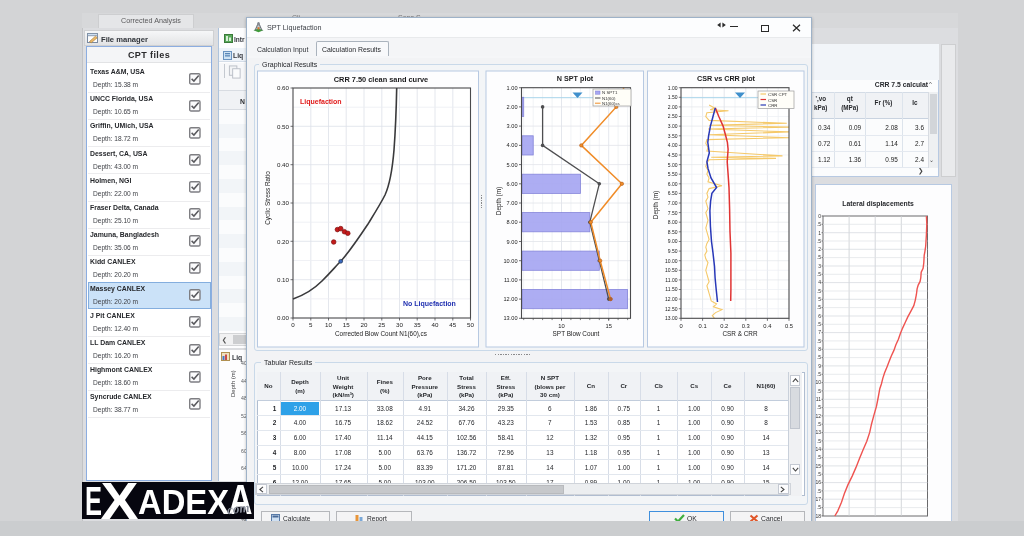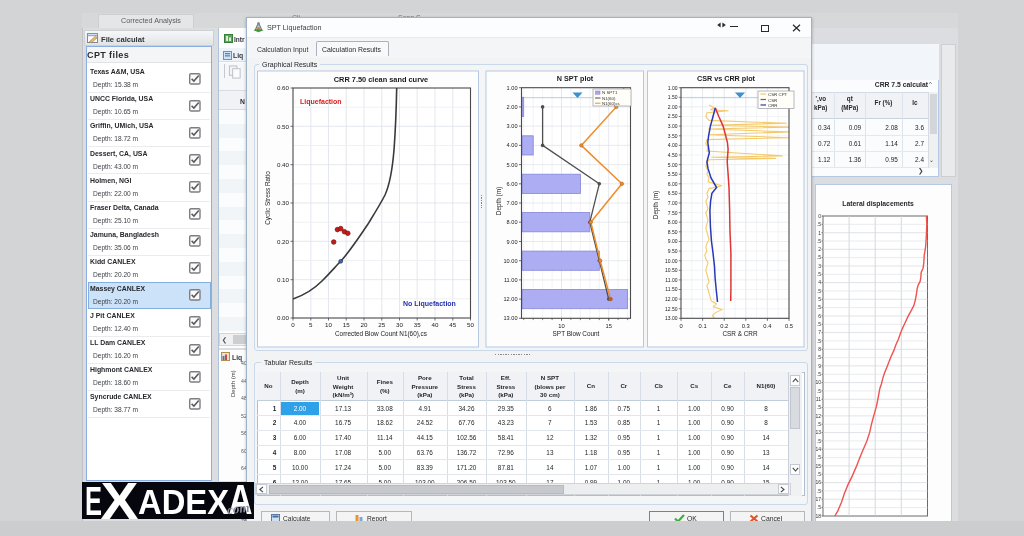--- a/index.html
+++ b/index.html
@@ -13,24 +13,24 @@
 <div class="abs" style="left:98px;top:13.5px;width:96px;height:14.5px;background:#e5e6e8;border:1px solid #cdced0;border-bottom:none;"></div>
 <div class="abs" style="left:121px;top:15.5px;font-size:7.2px;color:#5a5a5c;">Corrected Analysis</div>
 <div class="abs" style="left:292px;top:14px;font-size:7px;color:#7a7a7c;">Cli</div>
 <div class="abs" style="left:398px;top:14px;font-size:7px;color:#7a7a7c;">Sens S</div>
 <div class="abs" style="left:84px;top:30px;width:130px;height:16px;background:linear-gradient(#f6f7f8,#e2e3e5);border:1px solid #cfd0d2;"></div>
 <svg class="abs" style="left:87px;top:33px" width="12" height="11" viewBox="0 0 12 11">
 <rect x="0.5" y="0.5" width="10" height="9" fill="#fdfdfd" stroke="#7a8aa0" stroke-width="1"></rect>
 <path d="M0.5 0.5 h10 v2.2 h-10 z" fill="#cfe0f2" stroke="#7a8aa0" stroke-width="0.8"></path>
 <path d="M2.5 8.5 L8.5 3.2 L10.2 4.8 L4.2 9.8 Z" fill="#eab96a" stroke="#b3823a" stroke-width="0.7"></path>
 </svg>
-<div class="abs" style="left:101px;top:34.5px;font-size:7.6px;font-weight:bold;color:#30343a;">File calculat</div>
+<div class="abs" style="left:101px;top:34.5px;font-size:7.6px;font-weight:bold;color:#30343a;">File manager</div>
 <div class="abs" style="left:86px;top:45.5px;width:126px;height:435px;background:#fff;border:1px solid #8cade0;"></div>
 <div class="abs" style="left:87px;top:46.5px;width:124px;height:16.5px;background:#f4f5f7;border-bottom:1px solid #e2e3e5;"></div>
-<div class="abs" style="left:87px;top:49.5px;width:124px;font-size:9px;font-weight:bold;color:#2a2a2c;letter-spacing:0.4px;">CPT files</div>
+<div class="abs" style="left:87px;top:49.5px;width:124px;text-align:center;font-size:9px;font-weight:bold;color:#2a2a2c;letter-spacing:0.4px;">CPT files</div>
 <div class="abs" style="left:88px;top:92.1px;width:122px;height:1px;background:#ececee;"></div>
 <div class="abs" style="left:90px;top:68.2px;font-size:6.9px;font-weight:bold;color:#26282c;">Texas A&amp;M, USA</div>
 <div class="abs" style="left:93px;top:81.2px;font-size:6.6px;color:#3c3e44;">Depth: 15.38 m</div>
 <svg class="abs" style="left:189px;top:72.5px" width="12" height="12" viewBox="0 0 12 12">
 <rect x="0.7" y="0.7" width="10.3" height="10.3" rx="1.3" fill="#fbfbfc" stroke="#7e7e82" stroke-width="1.4"></rect>
 <path d="M2.6 5.9 L4.9 8.1 L9.7 2.4" fill="none" stroke="#5a5a5e" stroke-width="1.5"></path>
 </svg>
 <div class="abs" style="left:88px;top:119.2px;width:122px;height:1px;background:#ececee;"></div>
 <div class="abs" style="left:90px;top:95.3px;font-size:6.9px;font-weight:bold;color:#26282c;">UNCC Florida, USA</div>
 <div class="abs" style="left:93px;top:108.3px;font-size:6.6px;color:#3c3e44;">Depth: 10.65 m</div>

